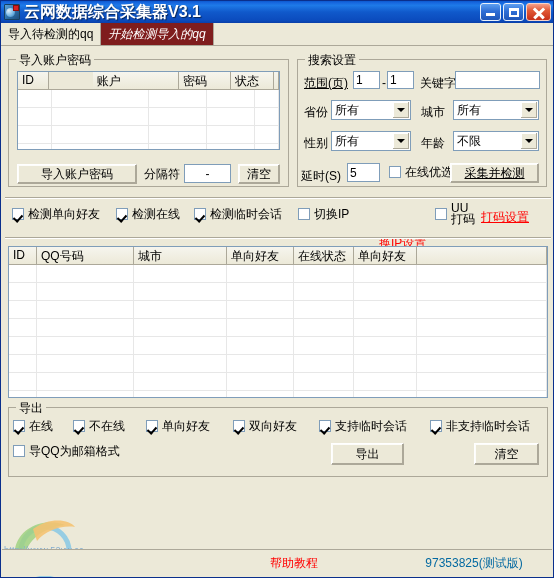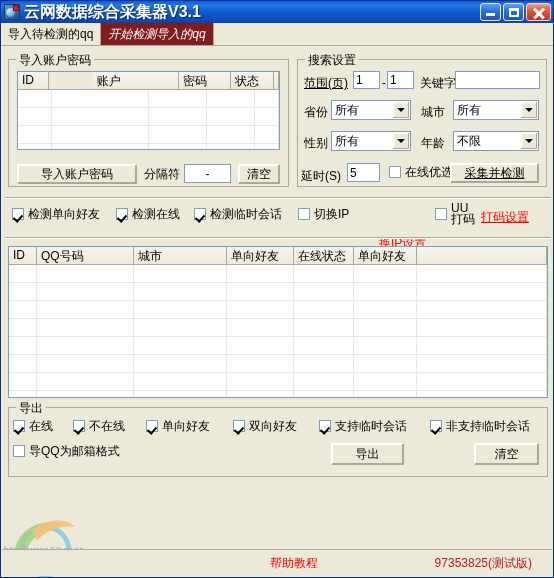--- a/index.html
+++ b/index.html
@@ -162,21 +162,21 @@
   .sep{position:absolute;height:0;border-top:1px solid #aca899;border-bottom:1px solid #fff;}
 
   
   .statusbar{
     position:absolute;left:1px;right:1px;bottom:1px;height:26px;
     background:#ece9d8;border-top:1px solid #aca899;
     display:flex;align-items:center;
   }
   .statusbar .sb-left{flex:0 0 250px;}
   .statusbar .sb-mid{flex:1;text-align:left;padding-left:18px;color:#ff0000;font-size:12px;}
-  .statusbar .sb-right{flex:0 0 140px;text-align:right;padding-right:20px;font-size:12px;color:#b91c1c;}
+  .statusbar .sb-right{flex:0 0 140px;text-align:center;padding-right:8px;font-size:12px;color:#0369a1;}
 
   
   .watermark{
     position:absolute;left:2px;bottom:0px;width:166px;height:68px;
     pointer-events:none;opacity:.92;
   }
   .wm-url{
     position:absolute;left:1px;top:36px;font-size:9px;color:#7aa8cf;
     letter-spacing:.2px;white-space:nowrap;
   }

